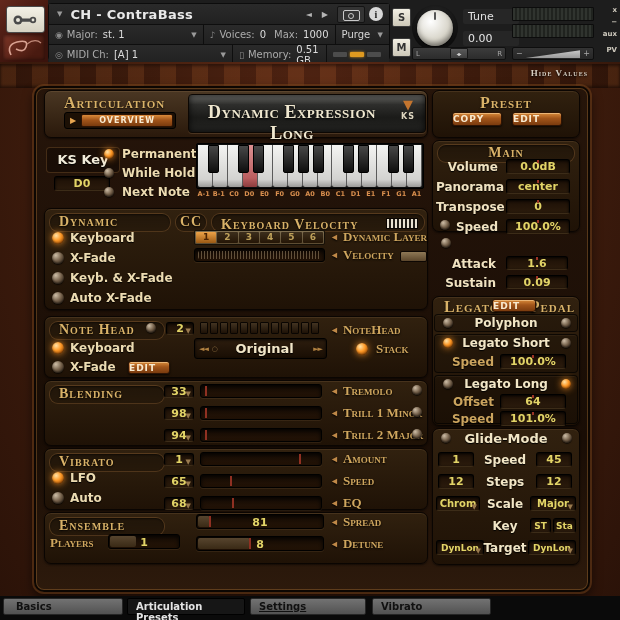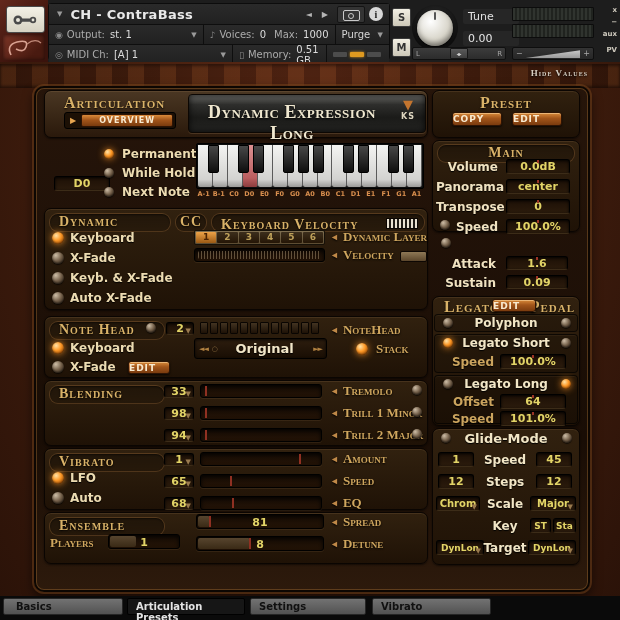--- a/index.html
+++ b/index.html
@@ -190,21 +190,21 @@
         <span class="navar">▶</span>
         <span class="cambox">
           <span class="body"></span>
           <span class="lens"></span>
         </span>
         <span class="infodot">i</span>
       </div>
       <div class="krow">
         <div class="kcell kdiv" style="width:184px;">
           <span class="kico">◉</span>
-          <span>Output:</span>
+          <span>Major:</span>
           <span class="kval">st. 1</span>
           <span class="ddar">▼</span>
         </div>
         <div class="kcell kdiv" style="flex:1;">
           <span class="kico">♪</span>
           <span>Voices:</span>
           <span class="kval">0</span>
           <span style="margin-left:8px;">Max:</span>
           <span class="kval">1000</span>
         </div>
@@ -290,20 +290,21 @@
       <span class="kstxt">KS</span>
     </span>
   </div>
 
   <div class="panel" style="left:432px;top:90px;width:148px;height:48px;">
     <span class="sec-title sec-big center" style="position:absolute;left:0;top:4px;width:100%;">Preset</span>
   </div>
   <div class="btn" style="left:452px;top:112px;width:50px;height:14px;line-height:13px;">COPY</div>
   <div class="btn" style="left:512px;top:112px;width:50px;height:14px;line-height:13px;">EDIT</div>
 
+  <div class="kskeybox">KS Key</div>
   <div class="val" style="left:54px;top:176px;width:56px;height:15px;line-height:14px;">D0</div>
 
   <div class="lamp sm lit" style="left:104px;top:149px;"></div>
   <span class="olbl" style="left:122px;top:147px;">Permanent</span>
   <div class="lamp sm off" style="left:104px;top:168px;"></div>
   <span class="olbl" style="left:122px;top:166px;">While Hold</span>
   <div class="lamp sm off" style="left:104px;top:187px;"></div>
   <span class="olbl" style="left:122px;top:185px;">Next Note</span>
 
   <div class="kbd">
@@ -583,17 +584,17 @@
 
   <div class="val" style="left:436px;top:540px;width:48px;height:15px;line-height:14px;font-size:9px;">
     <span>DynLon</span><span class="dd-ar">▼</span></div>
   <span class="clbl" style="left:476px;top:541px;width:58px;">Target</span>
   <div class="val" style="left:528px;top:540px;width:48px;height:15px;line-height:14px;font-size:9px;">
     <span>DynLon</span><span class="dd-ar">▼</span></div>
 
   <div class="tabbar">
     <div class="tab" style="left:3px;width:120px;padding-left:12px;">Basics</div>
     <div class="tab active" style="left:127px;width:118px;">Articulation Presets</div>
-    <div class="tab" style="left:250px;width:116px;">Settings</div>
+    <div class="tab" style="left:250px;width:116px;text-decoration:underline;">Settings</div>
     <div class="tab" style="left:372px;width:119px;">Vibrato</div>
   </div>
 
 </div>
 
 </body></html>

